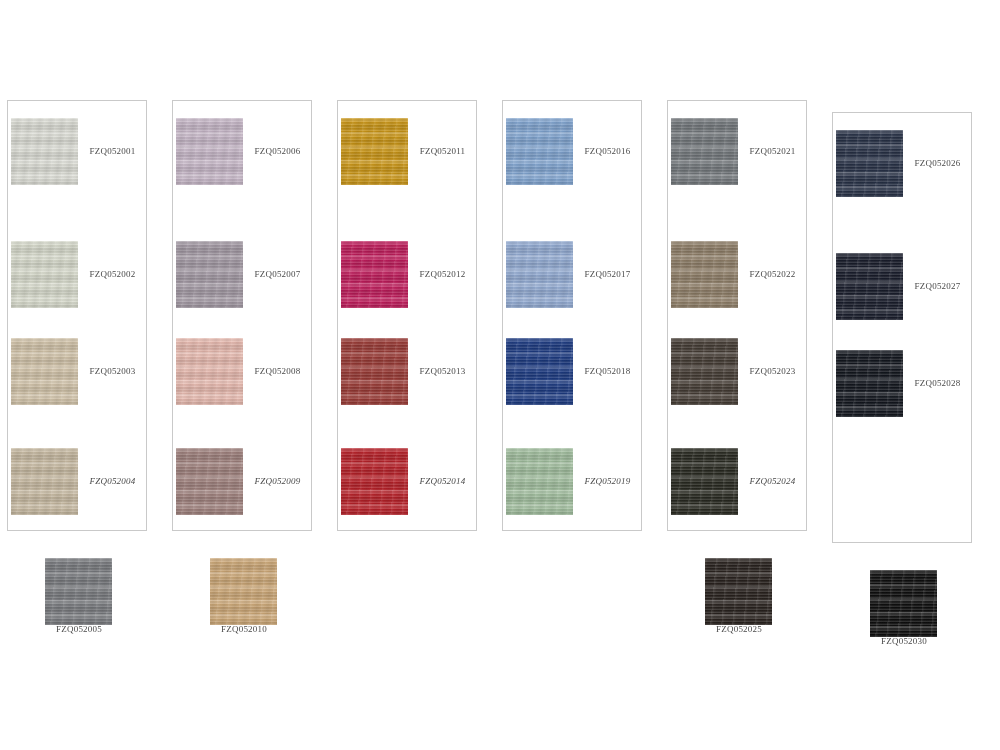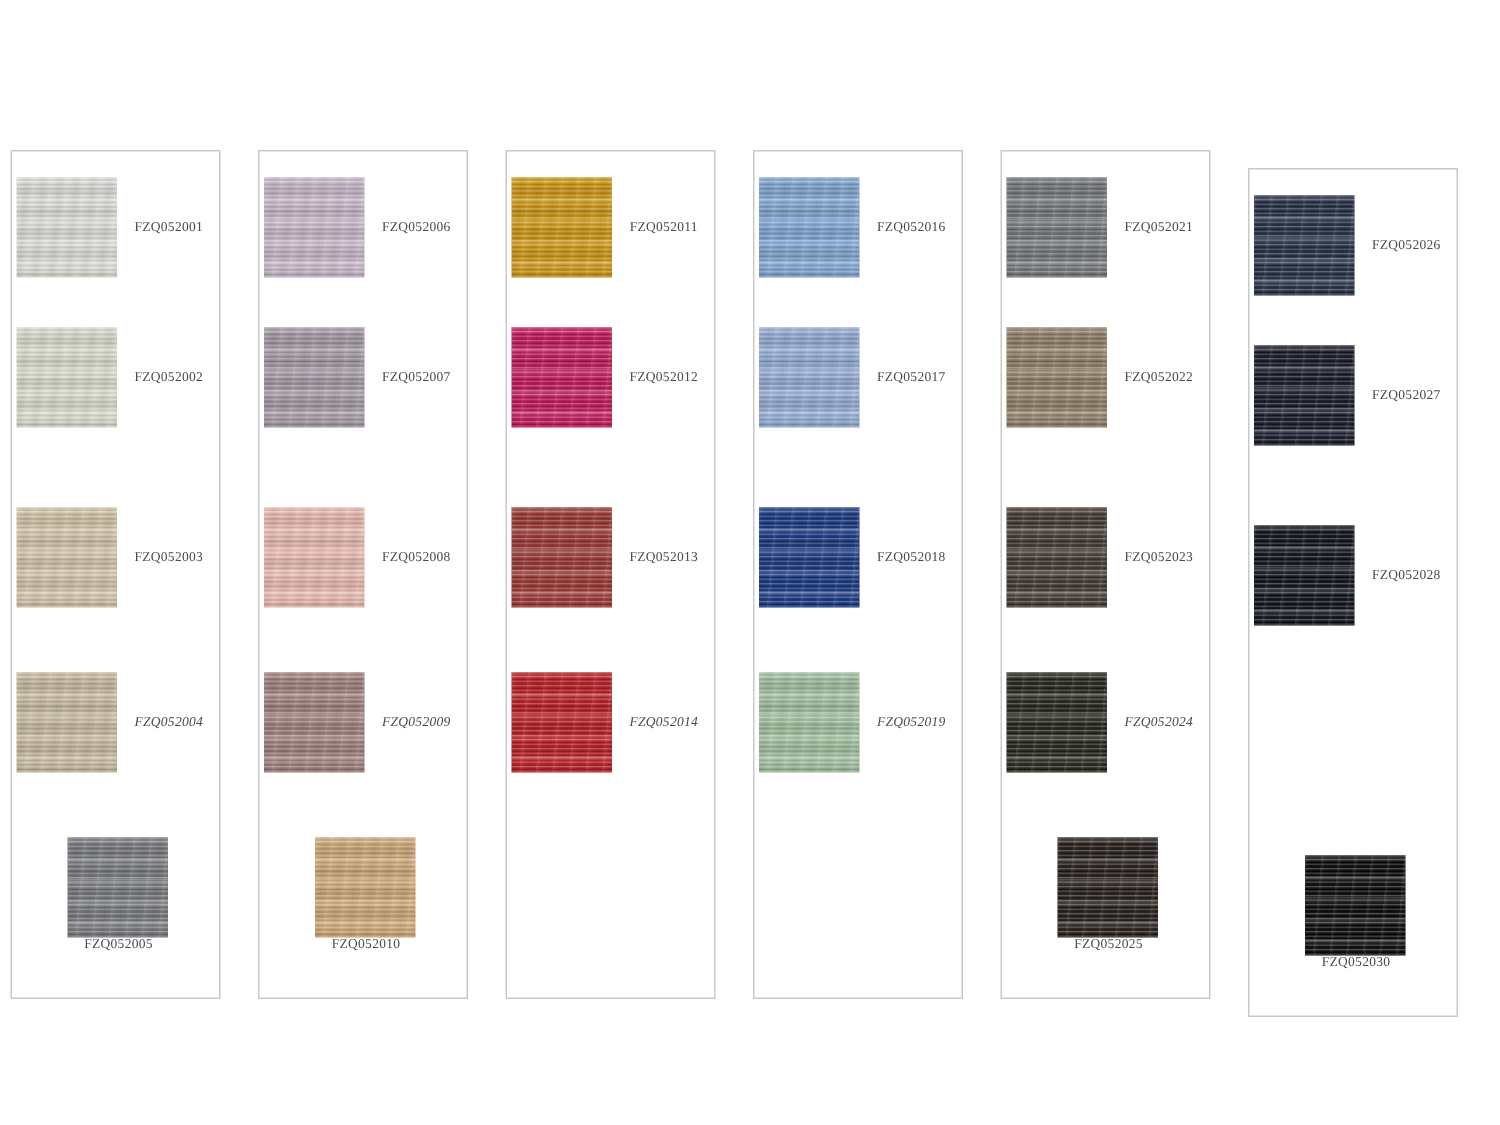--- a/index.html
+++ b/index.html
@@ -24,40 +24,40 @@
     height: 750px;
     display: flex;
     align-items: flex-start;
     padding-top: 100px;
     padding-left: 7px;
     box-sizing: border-box;
   }
 
   .swatch-card {
     width: 140px;
-    height: 566px;
+    height: 431px;
     border: 1px solid #c9c9c9;
     background: #ffffff;
     box-sizing: border-box;
     margin-right: 25px;
     position: relative;
     flex: 0 0 auto;
   }
   .swatch-card:last-child { margin-right: 0; margin-top: 12px; }
 
   .swatch-row {
     position: absolute;
     left: 3px;
     width: 134px;
     height: 67px;
     display: flex;
     align-items: center;
   }
   .swatch-row.r0 { top: 17px; }
-  .swatch-row.r1 { top: 117px; }
+  .swatch-row.r1 { top: 140px; }
   .swatch-row.r2 { top: 237px; justify-content: flex-end; }
   .swatch-row.r3 { top: 347px; font-style: italic; }
   .swatch-row.r4 { top: 457px; flex-direction: column; }
 
   .swatch-chip {
     width: 67px;
     height: 67px;
     flex: 0 0 auto;
     position: relative;
     overflow: hidden;

